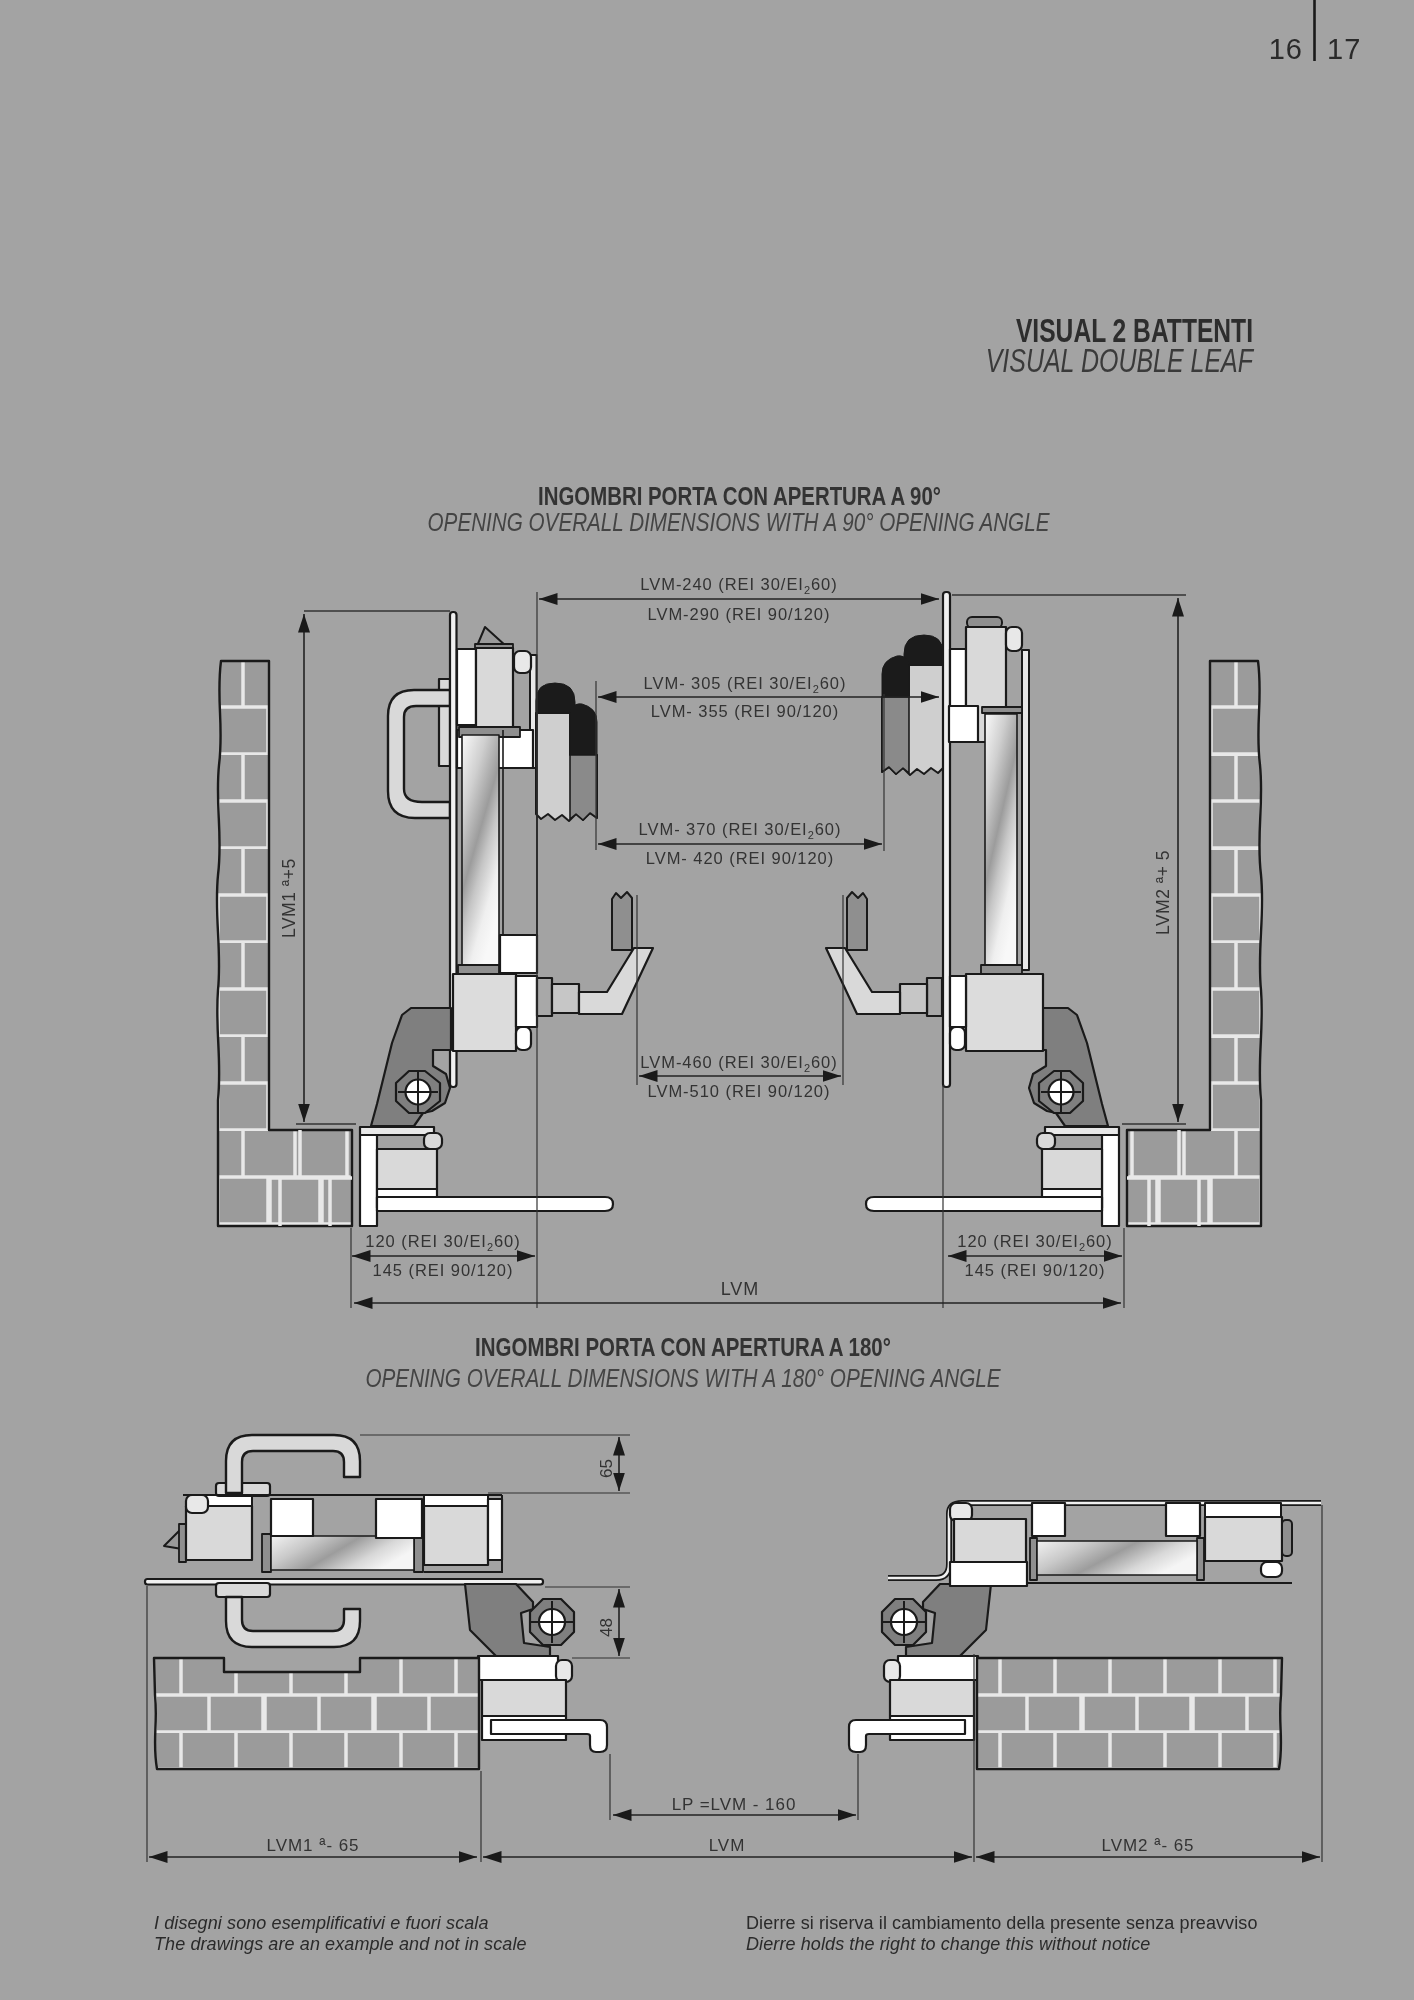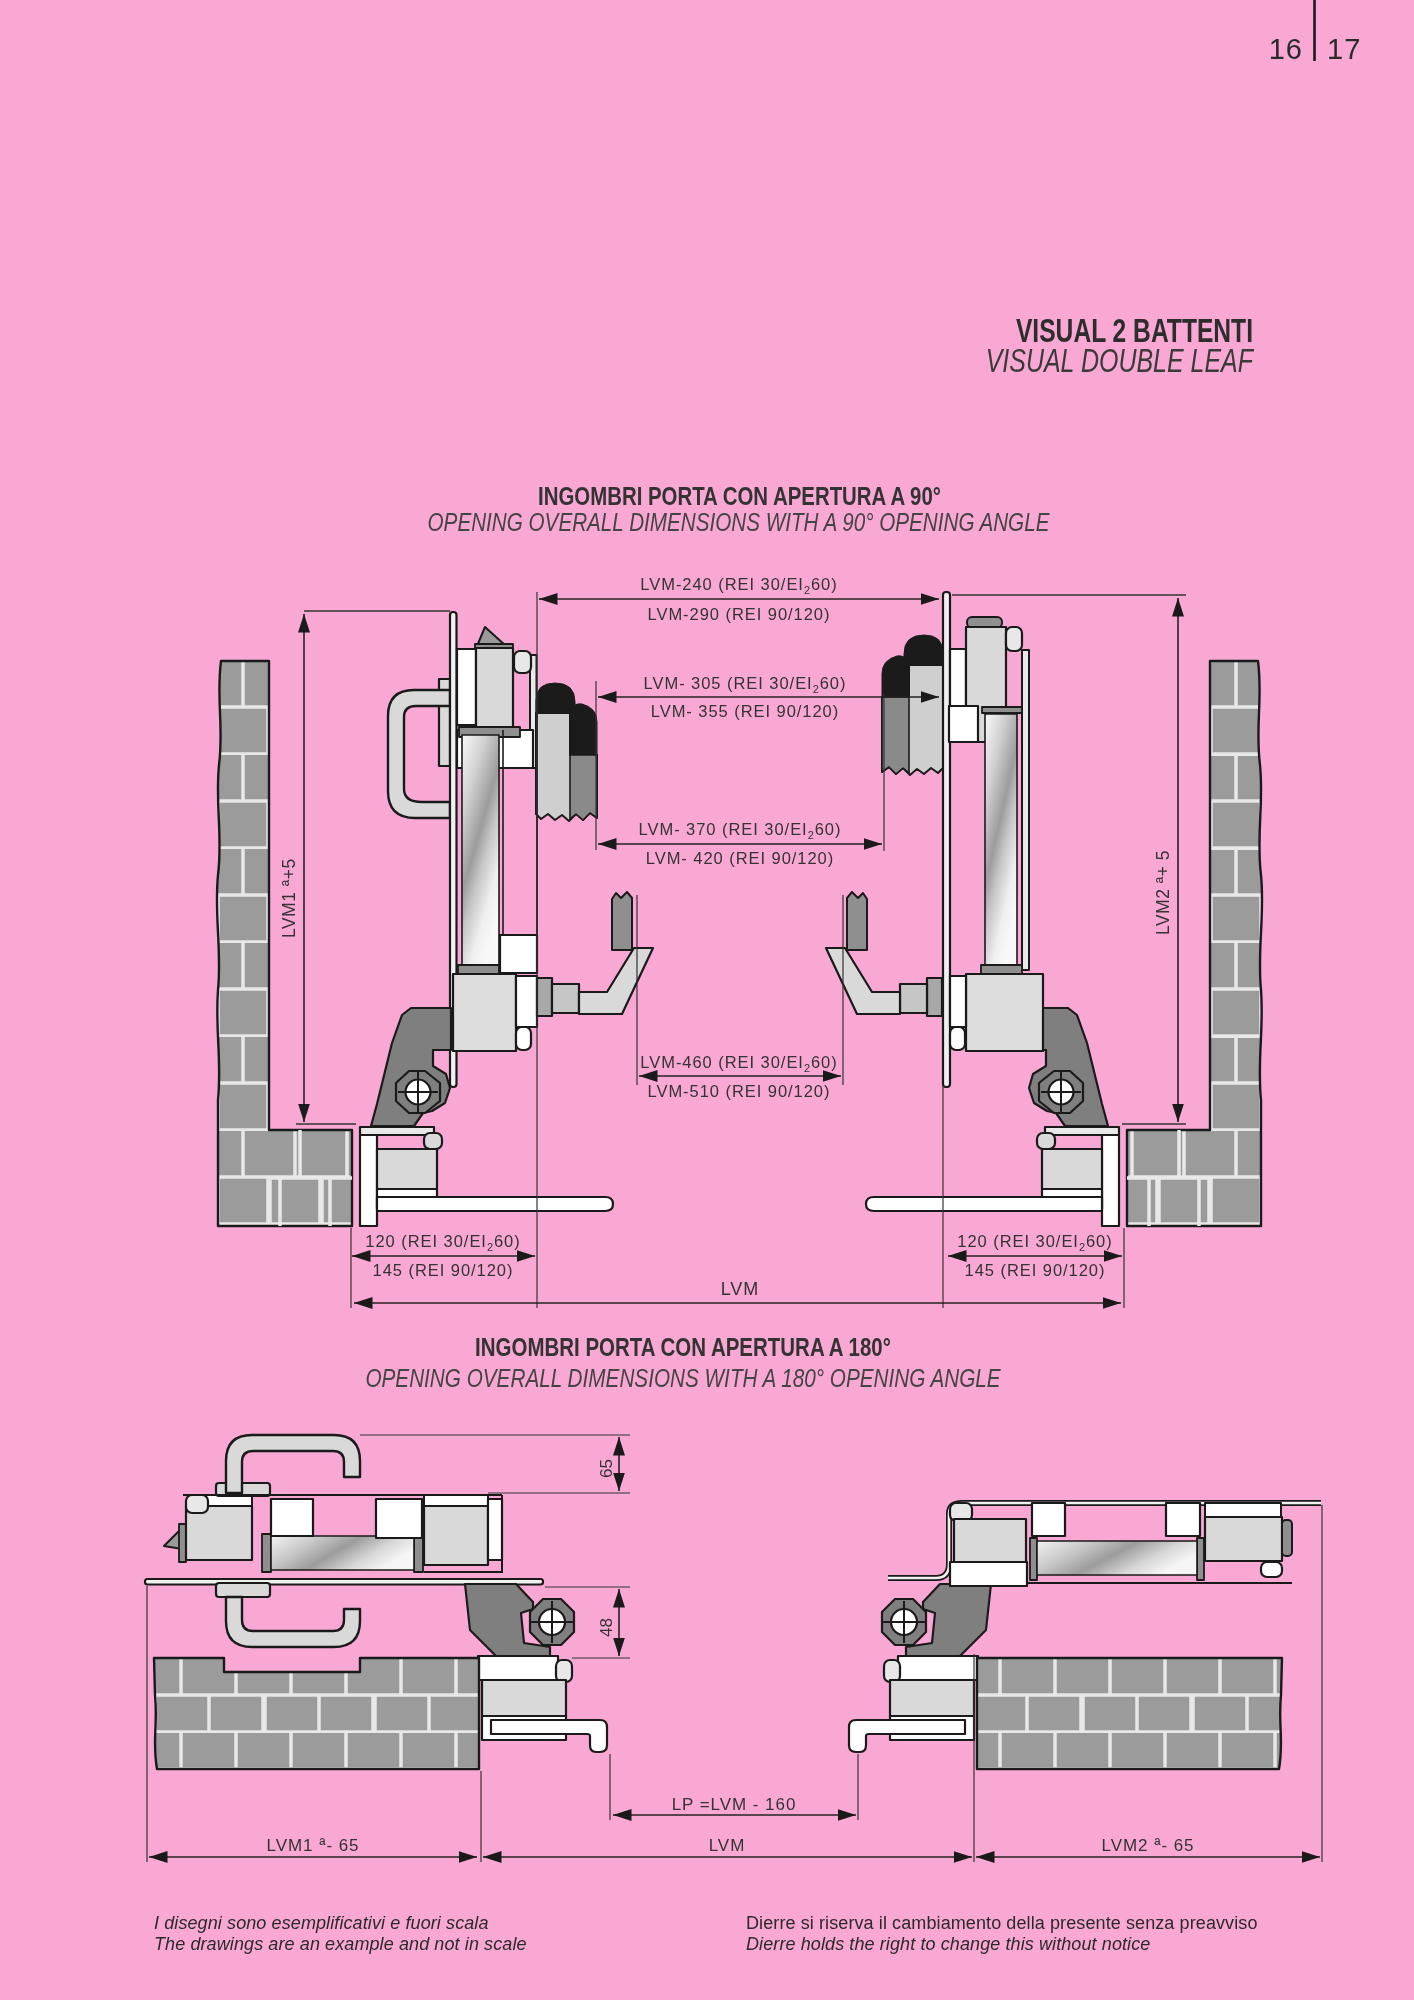--- a/index.html
+++ b/index.html
@@ -1,15 +1,15 @@
 <!DOCTYPE html>
 <html><head><meta charset="utf-8">
 <style>
 html,body{margin:0;padding:0;background:#fff;}
-#page{position:relative;width:1414px;height:2000px;background:#f9a8d4;overflow:hidden;
+#page{position:relative;width:1414px;height:2000px;background:#a3a3a3;overflow:hidden;
  font-family:"Liberation Sans", sans-serif;}
 svg text{font-family:"Liberation Sans", sans-serif;}
 </style></head><body>
 <div id="page">
 <svg width="1414" height="2000" viewBox="0 0 1414 2000">
 <defs>
 <linearGradient id="glassV" x1="0" y1="0" x2="0.55" y2="1">
  <stop offset="0" stop-color="#fafafa"></stop>
           <stop offset="0.28" stop-color="#cfcfcf"></stop>
  <stop offset="0.52" stop-color="#9c9c9c"></stop>

